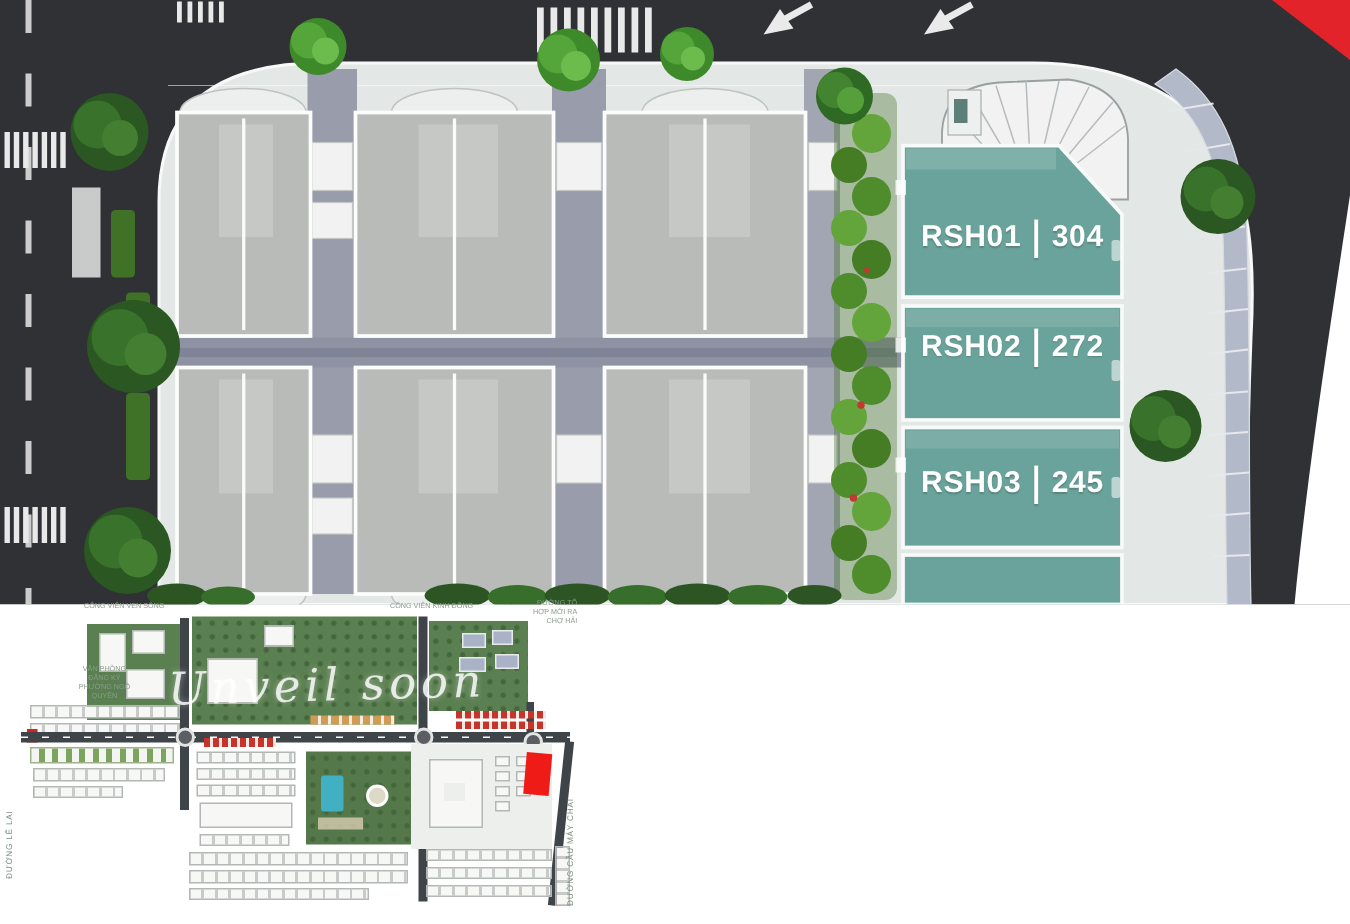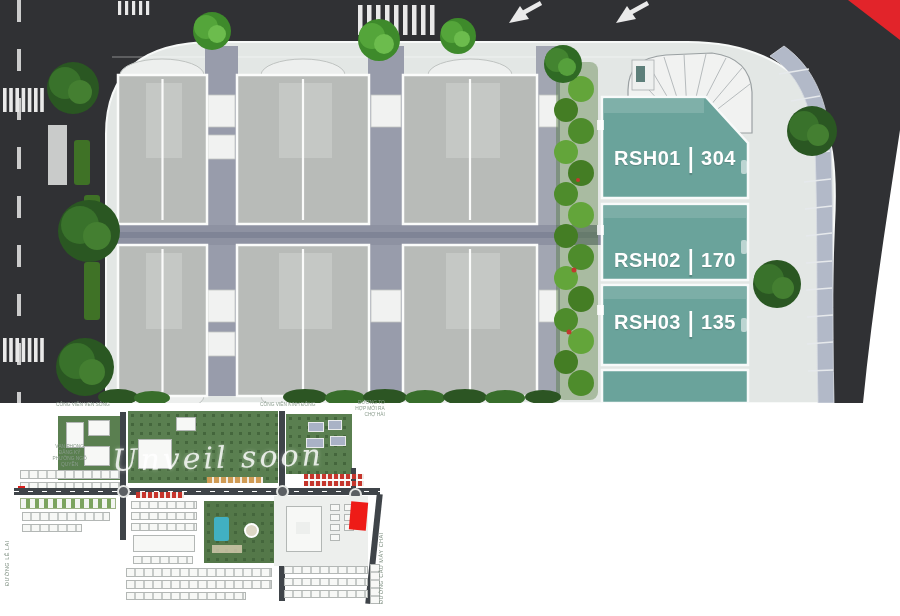--- a/index.html
+++ b/index.html
@@ -294,29 +294,29 @@
           <circle cx="783" cy="288" r="11" fill="#447f31"></circle>
         </g>
     </g>
   </svg>
 
   <div class="unit-label" style="top:143px">
     <span>RSH01</span>
     <span class="pipe">|</span>
     <span>304</span>
   </div>
-  <div class="unit-label" style="top:245px">
+  <div class="unit-label" style="top:216px">
     <span>RSH02</span>
     <span class="pipe">|</span>
-    <span>170</span>
+    <span>272</span>
   </div>
   <div class="unit-label" style="top:307px">
     <span>RSH03</span>
     <span class="pipe">|</span>
-    <span>135</span>
+    <span>245</span>
   </div>
 
 
   <div class="mm">
 
     <div class="park" style="left:50px;top:8px;width:64px;height:64px">
       <div class="bldg" style="left:8px;top:6px;width:18px;height:26px"></div>
       <div class="bldg" style="left:30px;top:4px;width:22px;height:16px"></div>
       <div class="bldg" style="left:26px;top:30px;width:26px;height:20px"></div>
     </div>

